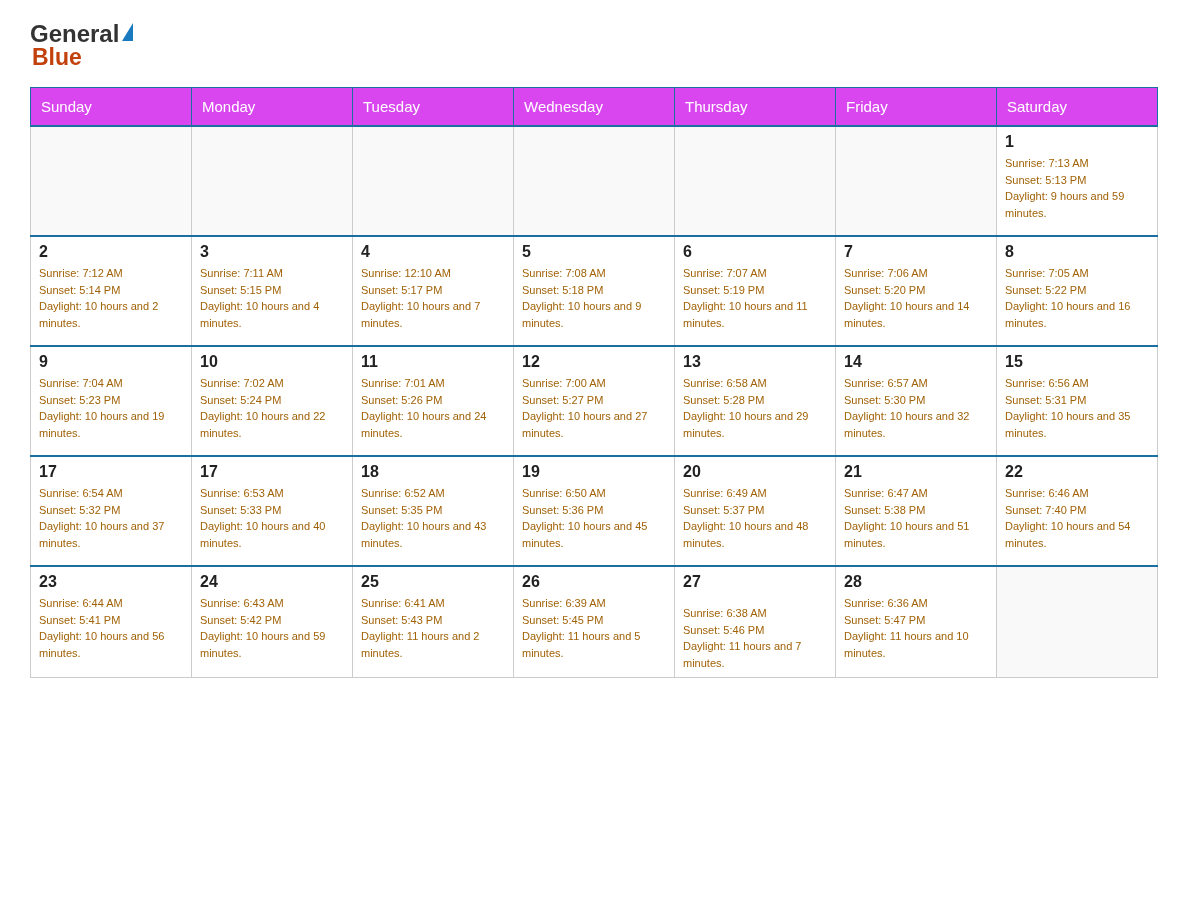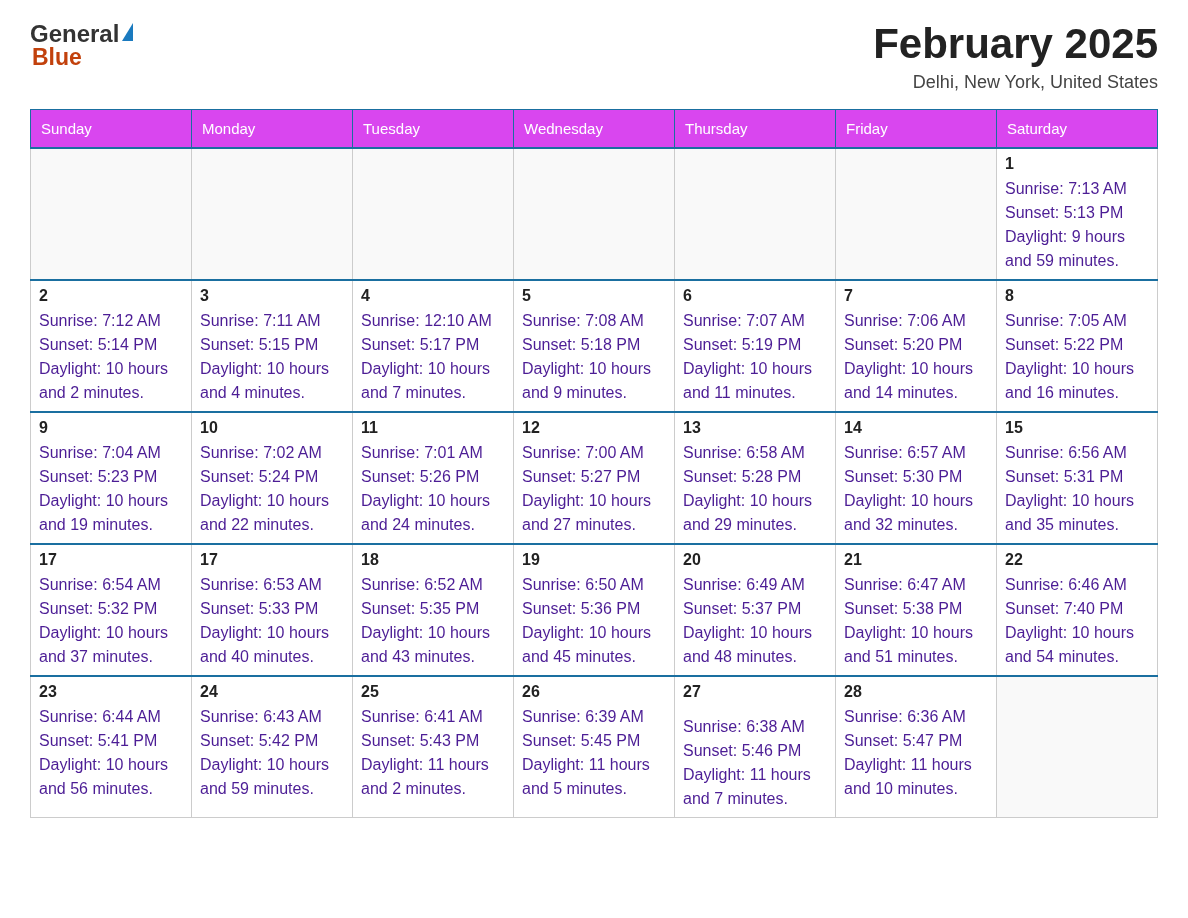--- a/index.html
+++ b/index.html
@@ -56,22 +56,22 @@
       min-height: 110px;
       height: 110px;
     }
     .cell-date {
       font-size: 16px;
       font-weight: bold;
       color: #222;
       margin-bottom: 4px;
     }
     .cell-info {
-      font-size: 16px;
-      color: #4c1d95;
+      font-size: 11px;
+      color: #a16207;
       line-height: 1.5;
     }
     .empty-cell {
       background: #f9f9f9;
     }
     tbody tr td:first-child .cell-date,
     tbody tr td:first-child .cell-info {
       
     }
     tbody tr {
@@ -81,24 +81,20 @@
 </head>
 <body>
 
 <div class="header">
   <div class="logo">
     <div style="display:flex;align-items:center;">
       <span style="font-size:24px;font-weight:bold;color:#333;">General</span>
       <span style="display:inline-block;width:0;height:0;border-left:11px solid transparent;border-bottom:18px solid #1a7abf;margin-left:3px;position:relative;top:-2px;"></span>
     </div>
     <span style="font-size:23px;font-weight:bold;color:#c2410c;margin-top:-4px;margin-left:2px;">Blue</span>
-  </div>
-  <div class="title-area">
-    <div class="page-title">February 2025</div>
-    <div class="subtitle">Delhi, New York, United States</div>
   </div>
 </div>
 
 <table class="calendar">
   <thead>
     <tr>
     <th>Sunday</th>
         <th>Monday</th>
         <th>Tuesday</th>
         <th>Wednesday</th>

